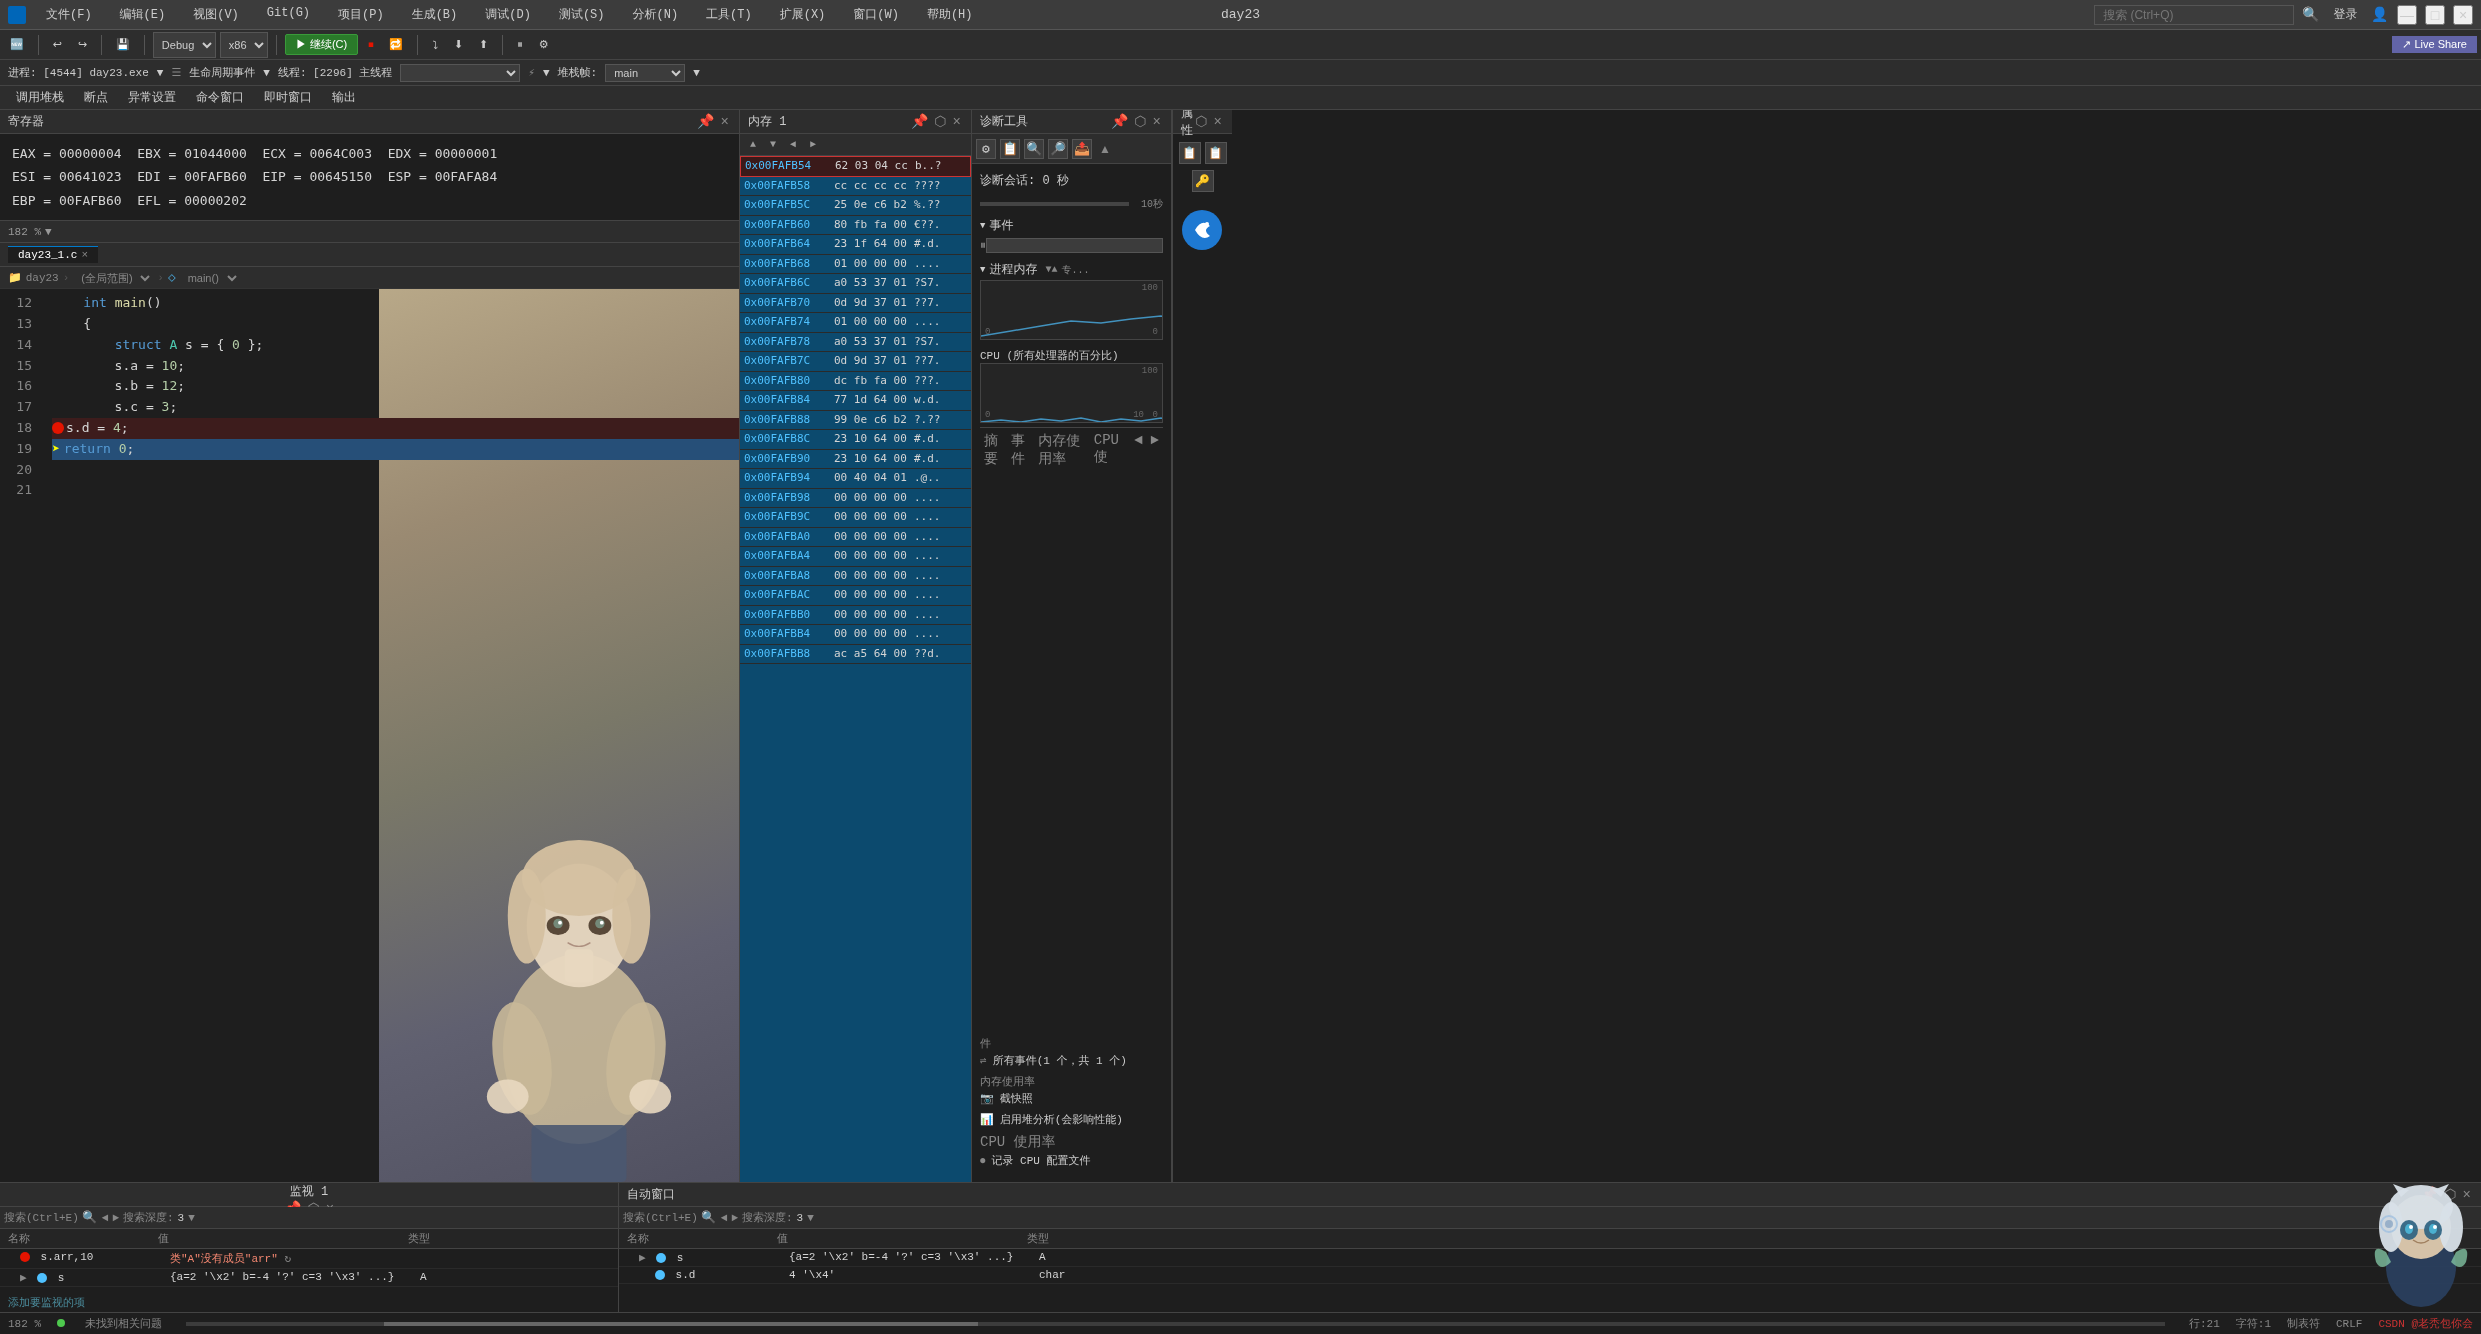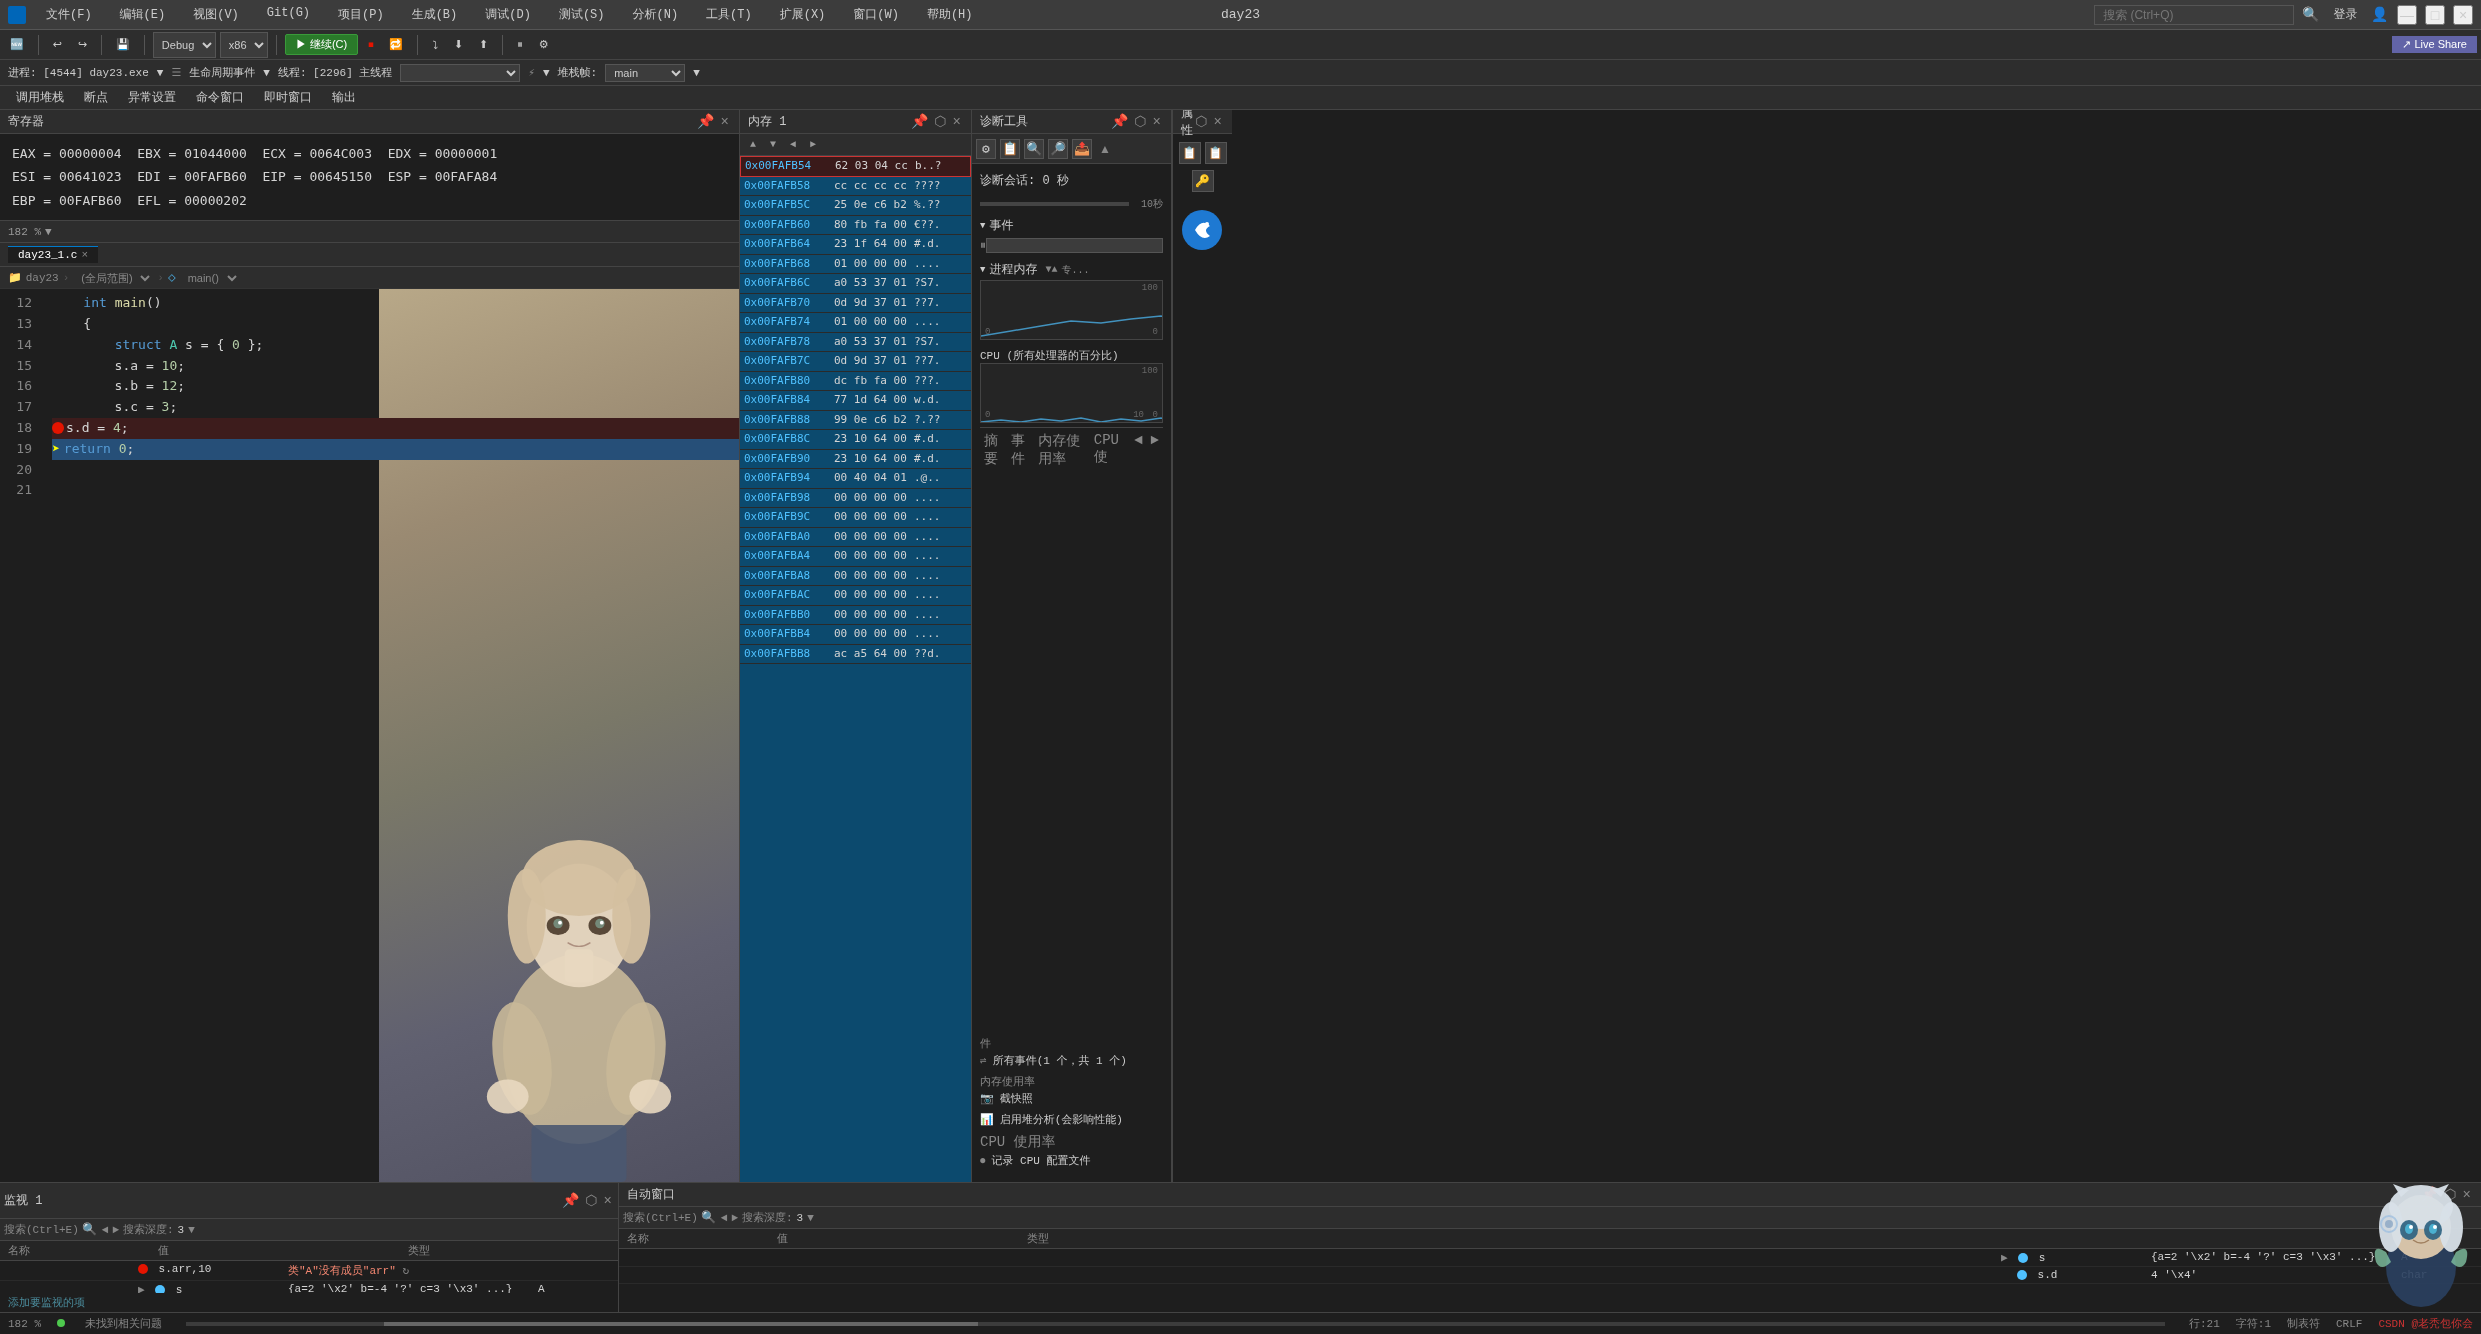--- a/index.html
+++ b/index.html
@@ -513,29 +513,30 @@
     }
 
     .watch-panel {
       width: 619px;
       border-right: 1px solid #444;
       background: #1e1e1e;
       display: flex;
       flex-direction: column;
     }
     .watch-panel-header {
-      height: 36px;
+      height: 24px;
       background: #2d2d2d;
       display: flex;
       align-items: center;
-      padding: 0 4px;
+      padding: 0 20px;
       justify-content: space-between;
       border-bottom: 1px solid #444;
       font-size: 12px;
       color: #ccc;
+      flex-direction: column;
     }
     .watch-toolbar {
       height: 22px;
       background: #2d2d2d;
       display: flex;
       align-items: center;
       padding: 0 4px;
       gap: 4px;
       border-bottom: 1px solid #444;
     }
@@ -551,23 +552,22 @@
       color: #888;
       padding: 1px 4px;
     }
     .watch-col-name { width: 150px; padding: 1px 4px; }
     .watch-col-val { width: 250px; padding: 1px 4px; }
     .watch-col-type { width: 80px; padding: 1px 4px; }
     .watch-row {
       display: flex;
       font-size: 11px;
       color: #d4d4d4;
-      padding: 1px 4px;
+      padding: 1px 16px;
       border-bottom: 1px solid #2a2a2a;
-      justify-content: flex-end;
     }
     .watch-add {
       padding: 2px 8px;
       font-size: 11px;
       color: #4a8a9a;
       cursor: pointer;
     }
     .watch-icon-blue {
       display: inline-block;
       width: 10px;

